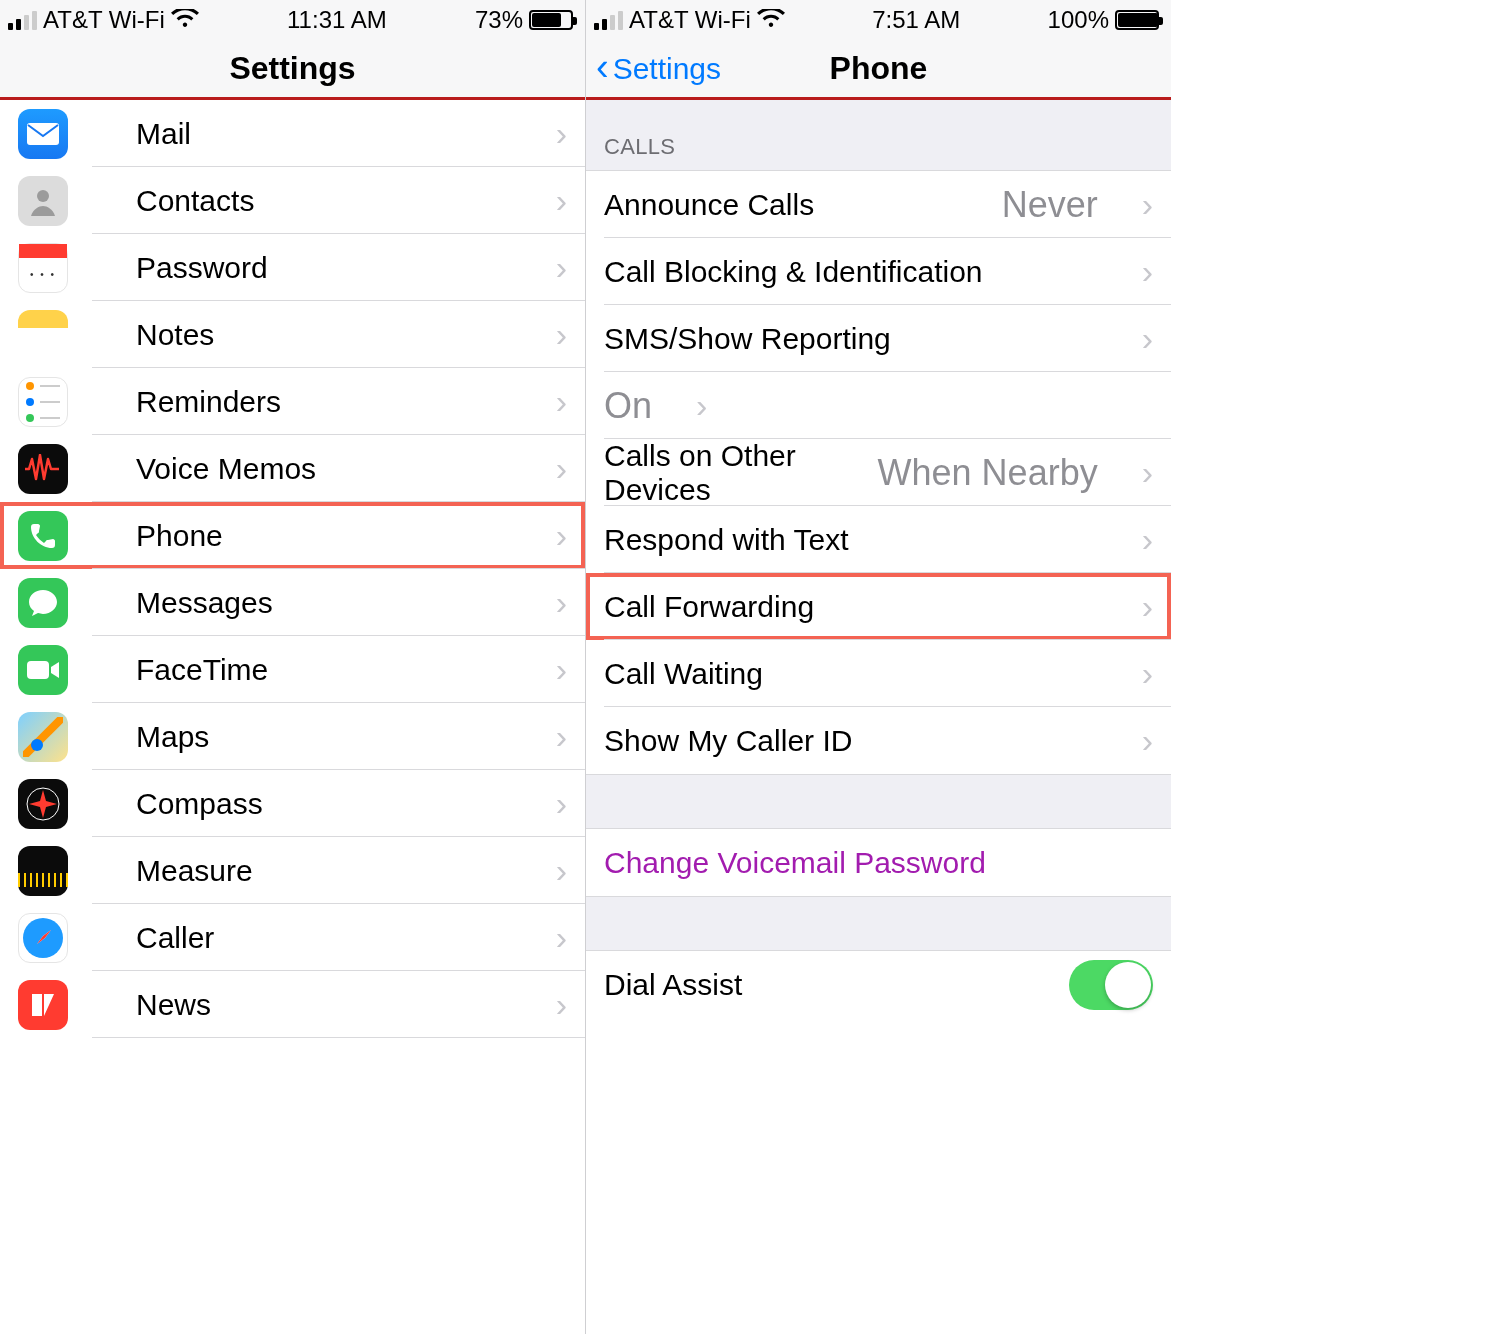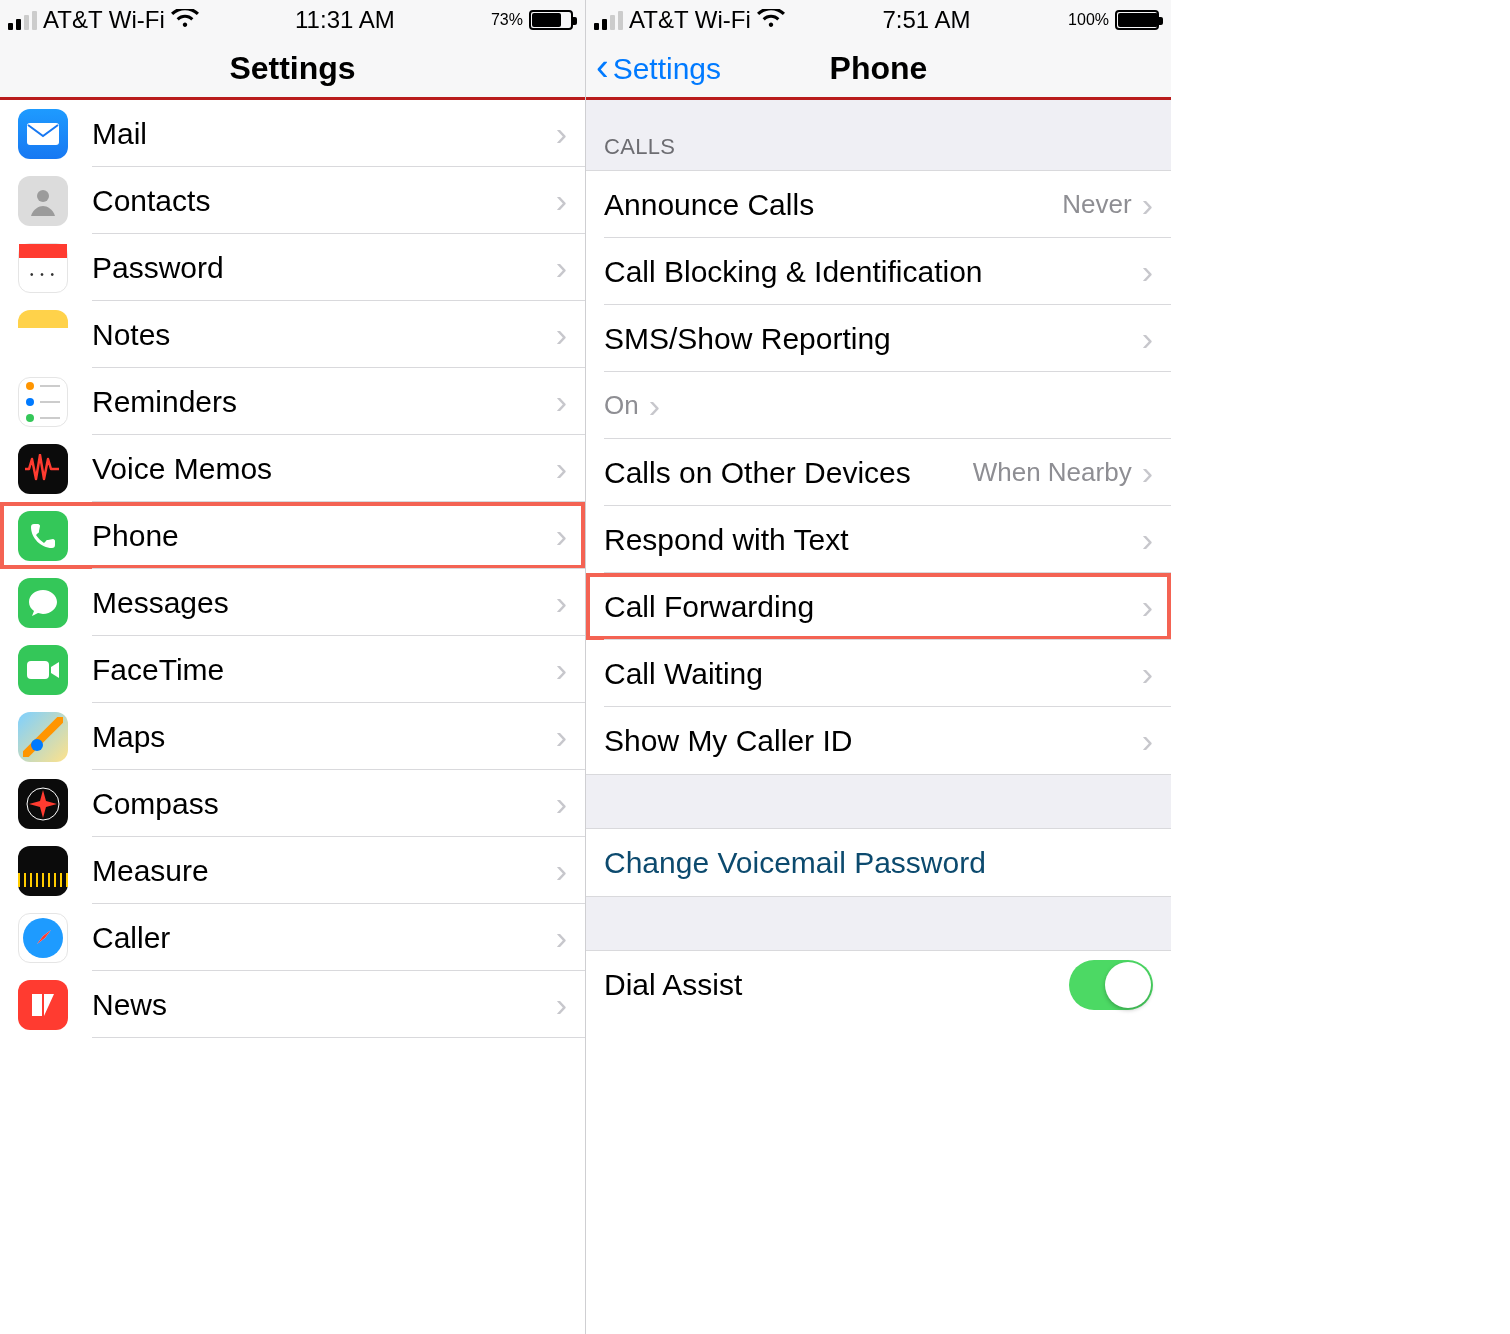--- a/index.html
+++ b/index.html
@@ -31,21 +31,21 @@
   .signal { display:flex; align-items:flex-end; gap:3px; height:20px; }
   .signal i { display:block; width:5px; background:#ccc; border-radius:1px; }
   .signal i.on { background:#000; }
   .signal i:nth-child(1){height:7px}
   .signal i:nth-child(2){height:11px}
   .signal i:nth-child(3){height:15px}
   .signal i:nth-child(4){height:19px}
   .carrier { font-size:24px; font-weight:400; }
   .wifi { font-size:26px; }
   .clock { font-size:24px; font-weight:400; }
-  .batt-pct { font-size:16px; font-weight:400; }
+  .batt-pct { font-size:24px; font-weight:400; }
   .battery { position:relative; width:44px; height:20px; border:2px solid #000; border-radius:4px; }
   .battery::after { content:""; position:absolute; right:-6px; top:5px; width:4px; height:8px; background:#000; border-radius:0 2px 2px 0; }
   .battery .fill { position:absolute; left:1px; top:1px; bottom:1px; background:#000; border-radius:2px; }
   
   .nav-bar {
     height: 60px;
     background: #f7f7f8;
     border-bottom: 3px solid #b91c1c;
     display:flex;
     align-items:center;
@@ -61,28 +61,29 @@
   }
   .nav-back .chev { font-size:38px; line-height:1; font-weight:400; margin-top:-4px; }
   
   .list { background:#fff; }
   .row {
     display:flex; align-items:center;
     height:67px;
     padding: 0 18px;
     cursor:pointer;
     position:relative;
+    gap:44px;
   }
   .row .app-icon {
     width:50px; height:50px; border-radius:12px; flex:0 0 50px; margin-right:24px;
     display:flex; align-items:center; justify-content:center;
     font-size:28px; color:#fff;
   }
   .row .label { flex:1; font-size:30px; font-weight:400; }
-  .row .value { font-size:26px; color:#8e8e93; margin-right:10px; }
+  .row .value { font-size:36px; color:#8e8e93; }
   .row .disclosure { color:#c7c7cc; font-size:34px; font-weight:300; }
   .row .underline {
     position:absolute; left:92px; right:0; bottom:0; height:1px; background:#d9d9dc;
   }
   .row.no-indent .underline { left:18px; }
   .section-header {
     background:#efeff4; color:#6d6d72; font-size:22px; font-weight:400;
     padding: 34px 18px 10px 18px; border-bottom:1px solid #d9d9dc;
     text-transform:uppercase; letter-spacing:0.3px;
   }
@@ -384,21 +385,21 @@
         <span class="disclosure">›</span>
         <span class="underline"></span>
       </div>
       <div class="row no-indent">
         <span class="label">Show My Caller ID</span>
         <span class="disclosure">›</span>
       </div>
     </div>
   <div class="section-gap"></div>
   <div class="row no-indent link-row" style="border-bottom:0">
-    <span class="label" style="color:#0c4a6e">Change Voicemail Password</span>
+    <span class="label" style="color:#a21caf">Change Voicemail Password</span>
   </div>
   <div class="section-gap"></div>
   <div class="row no-indent">
     <span class="label">Dial Assist</span>
     <span class="toggle">
         <span class="knob"></span>
       </span>
   </div>
 </div>
 

